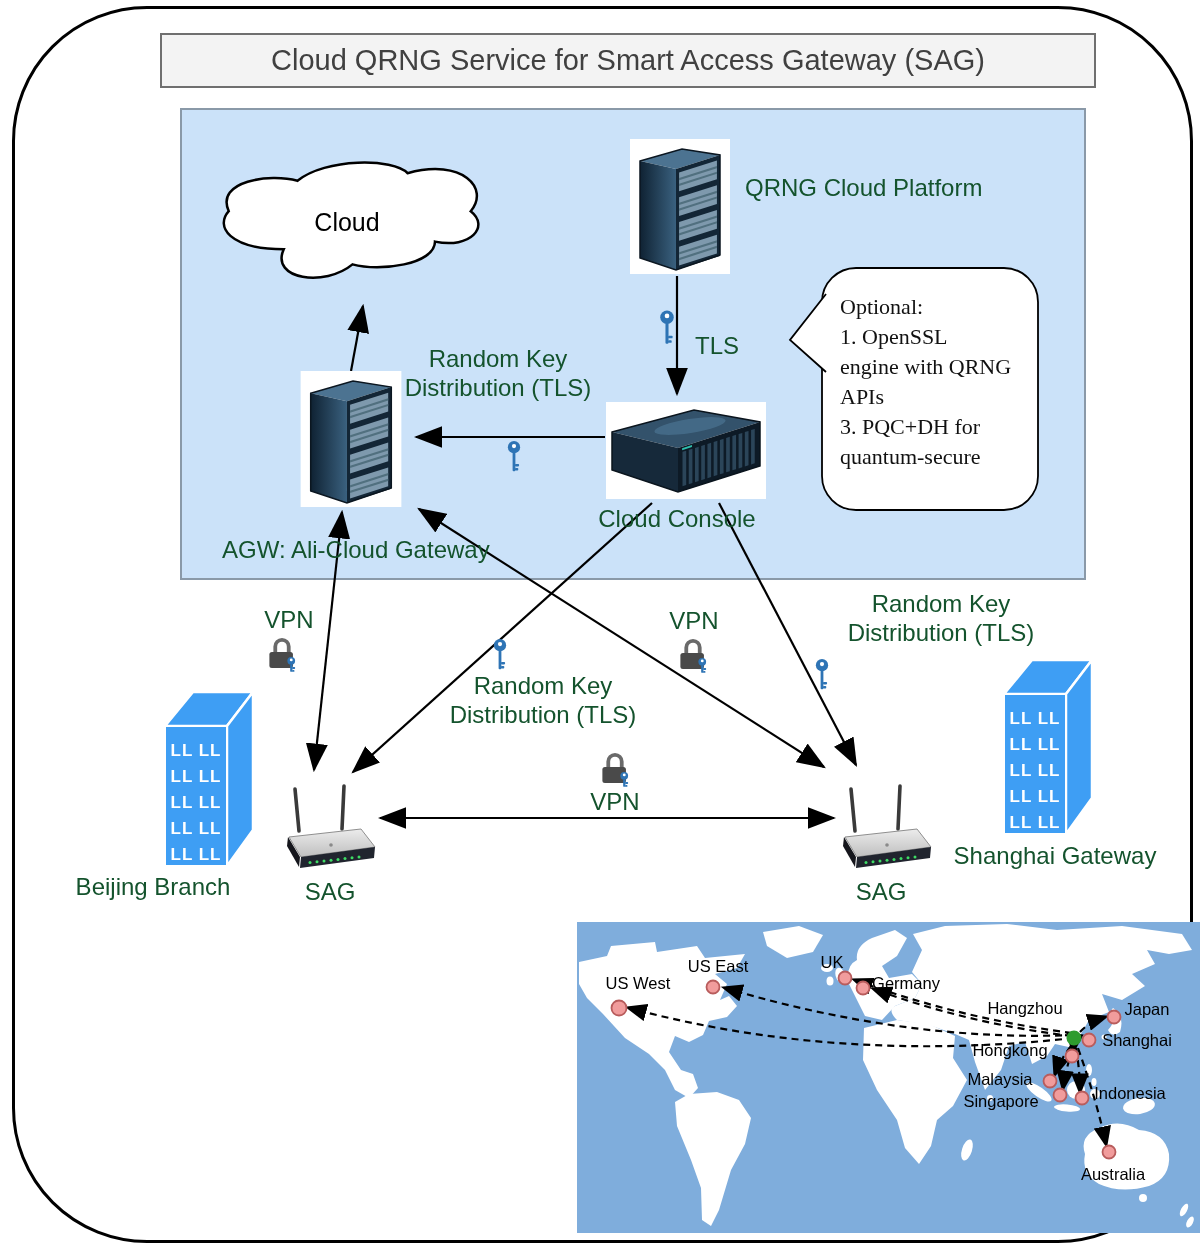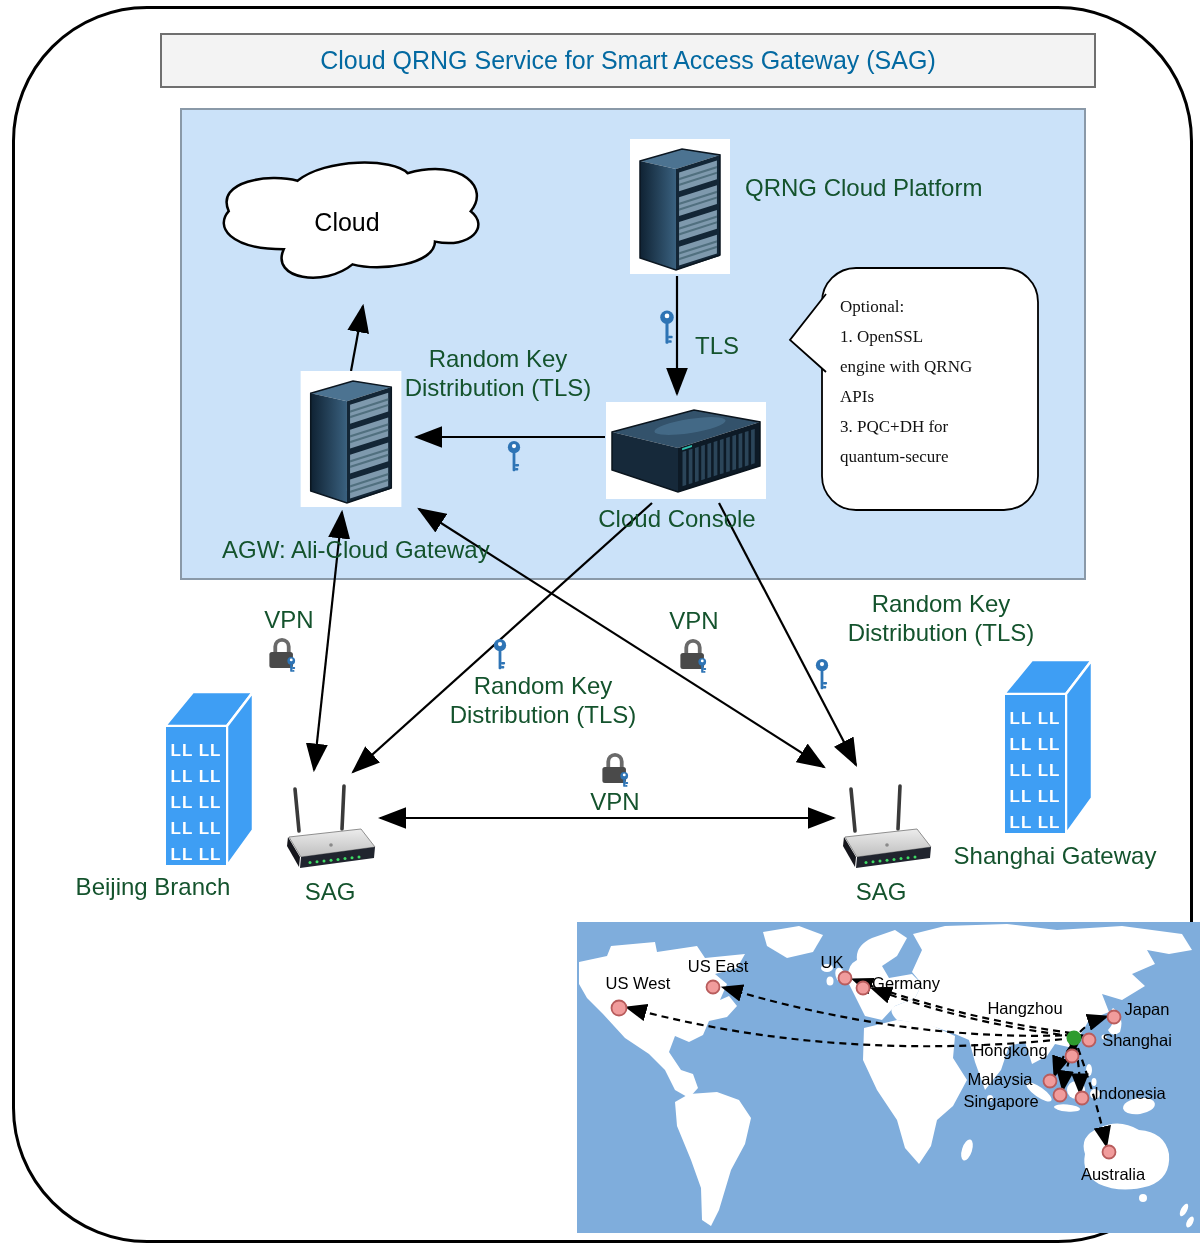--- a/index.html
+++ b/index.html
@@ -3,28 +3,28 @@
 <meta charset="utf-8">
 <style>
   html,body{margin:0;padding:0;background:#fff;}
   .page{position:relative;width:1200px;height:1246px;background:#fff;overflow:hidden;
         font-family:"Liberation Sans",sans-serif;}
   .abs{position:absolute;}
   .outer-frame{left:12px;top:6px;width:1175px;height:1231px;border:3px solid #000;
                border-radius:135px;}
   .title-box{left:160px;top:33px;width:932px;height:51px;background:#f3f3f3;
              border:2px solid #6f6f6f;display:flex;align-items:center;justify-content:center;
-             font-size:25px;color:#0369a1;}
+             font-size:29px;color:#404040;}
   .blue-panel{left:180px;top:108px;width:902px;height:468px;background:#CBE2F9;
               border:2px solid #8a99a8;}
   .lbl{font-size:24px;line-height:1.2;color:#14532d;white-space:nowrap;}
   .ctr{text-align:center;transform:translateX(-50%);}
   .map-wrap{left:577px;top:922px;width:623px;height:311px;}
   .bubble-text{left:840px;top:292px;width:190px;font-family:"Liberation Serif","DejaVu Serif",serif;
-               font-size:17px;line-height:30px;color:#111;font-weight:500;}
+               font-size:22px;line-height:30px;color:#111;font-weight:500;}
   svg{display:block;}
 </style>
 </head>
 <body>
 
 <div class="page">
 
   <svg width="0" height="0" style="position:absolute">
     <defs>
       <linearGradient id="rackSideGrad" x1="0" y1="0" x2="1" y2="0">

